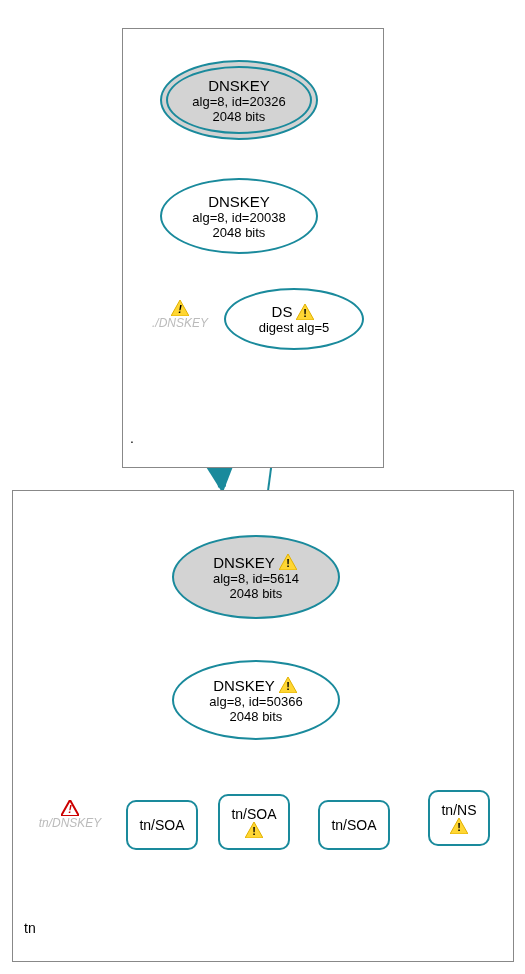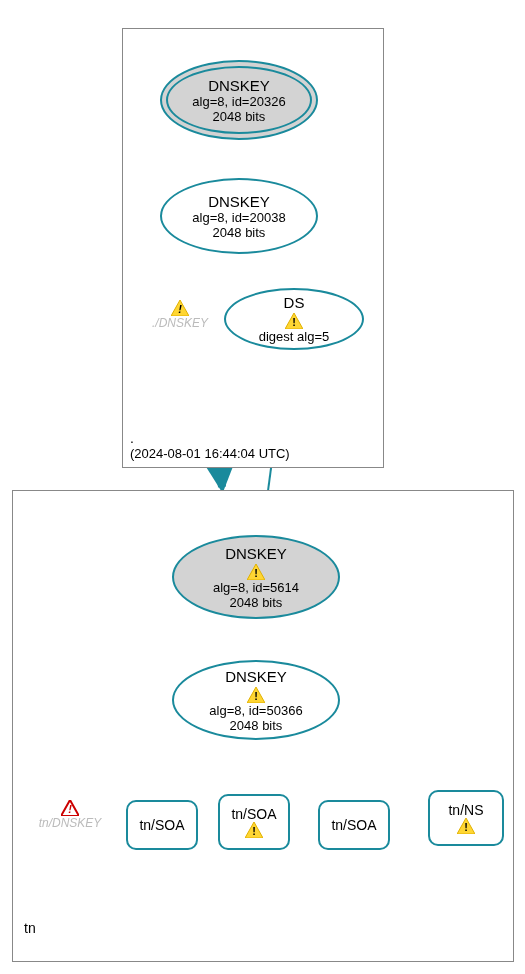--- a/index.html
+++ b/index.html
@@ -91,32 +91,31 @@
   svg.edges {
     position: absolute;
     top: 0; left: 0;
     width: 525px;
     height: 974px;
     pointer-events: none;
     z-index: 0;
   }
   .container { position: relative; width: 525px; height: 974px; }
   .node-ellipse, .node-rect, .zone-box, .zone-label, .zone-sublabel, .ghost-label { z-index: 1; }
-  .title-row { display: flex; align-items: center; gap: 2px; flex-direction: column; }
+  .title-row { display: flex; align-items: center; gap: 2px; }
 </style>
 </head>
 <body>
 
 <div class="container">
 
 <div class="zone-box" style="left:122px; top:28px; width:260px; height:438px;"></div>
 <div class="zone-box" style="left:12px; top:490px; width:500px; height:470px;"></div>
 
 <div class="zone-label" style="left:130px; top:430px;">.</div>
-<div class="zone-sublabel" style="left:130px; top:446px;">(2024-08-01 16:44:04 UTC)</div>
 
 <div class="zone-label" style="left:24px; top:920px;">tn</div>
 
 <svg class="edges" viewBox="0 0 525 974">
   <defs>
     <marker id="arr" viewBox="0 0 10 10" refX="9" refY="5" markerWidth="7" markerHeight="7" orient="auto-start-reverse">
       <path d="M0,0 L10,5 L0,10 z" fill="#1a8a9c"></path>
     </marker>
     <marker id="arrBig" viewBox="0 0 10 10" refX="9" refY="5" markerWidth="8" markerHeight="8" orient="auto-start-reverse">
       <path d="M0,0 L10,5 L0,10 z" fill="#1a8a9c"></path>
@@ -229,21 +228,21 @@
   <span class="warn-icon">
     <svg width="18" height="16" viewBox="0 0 18 16">
           <path d="M9 0 L18 16 L0 16 Z" fill="#ffd633" stroke="#e0b000" stroke-width="1"></path>
           <text x="9" y="13" font-size="11" text-anchor="middle" font-weight="bold" fill="#000">!</text>
         </svg>
   </span>
 </div>
 <div class="node-rect" style="left:318px; top:800px; width:72px; height:50px;">
   <span>tn/SOA</span>
 </div>
-<div class="node-rect" style="left:428px; top:790px; width:76px; height:56px;">
+<div class="node-rect" style="left:428px; top:790px; width:62px; height:56px;">
   <span>tn/NS</span>
   <span class="warn-icon">
     <svg width="18" height="16" viewBox="0 0 18 16">
           <path d="M9 0 L18 16 L0 16 Z" fill="#ffd633" stroke="#e0b000" stroke-width="1"></path>
           <text x="9" y="13" font-size="11" text-anchor="middle" font-weight="bold" fill="#000">!</text>
         </svg>
   </span>
 </div>
 
 </div>

